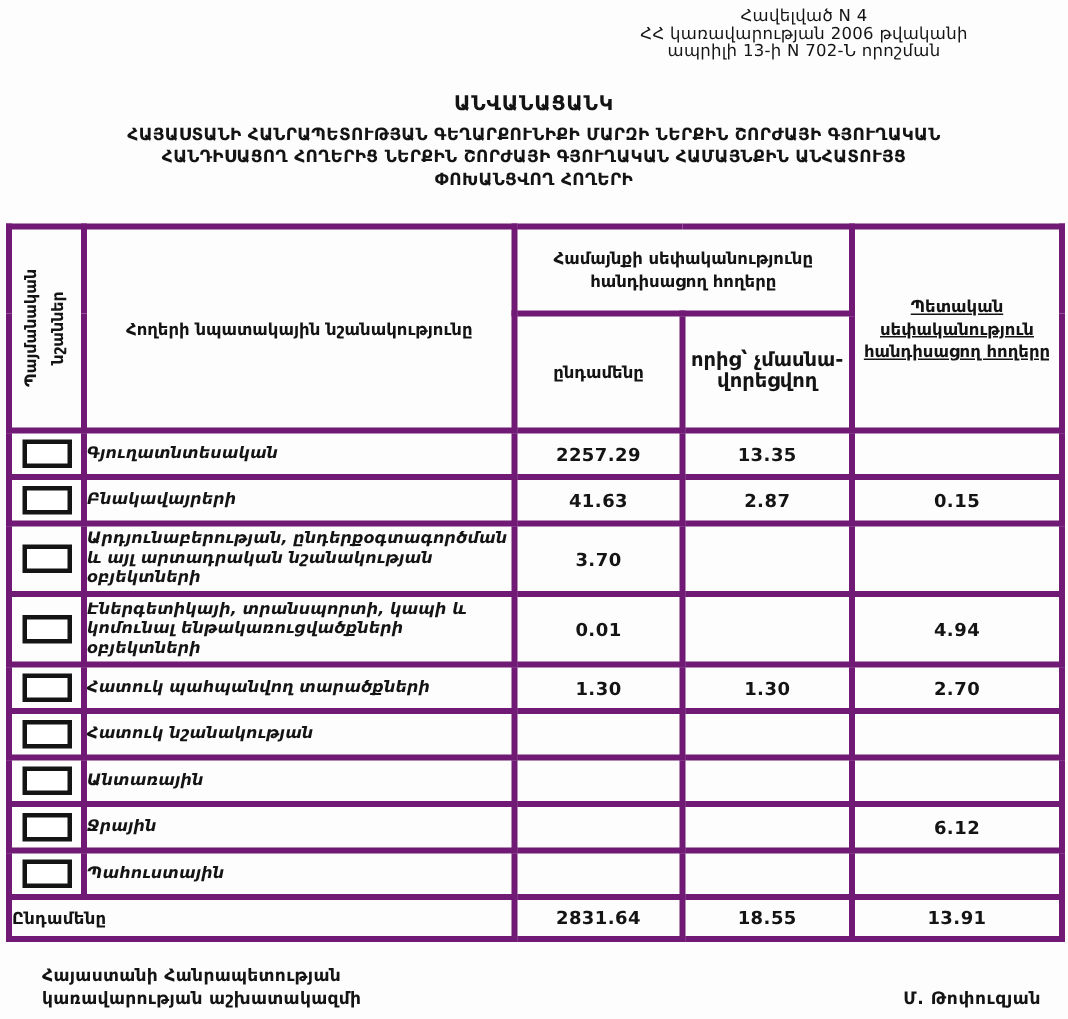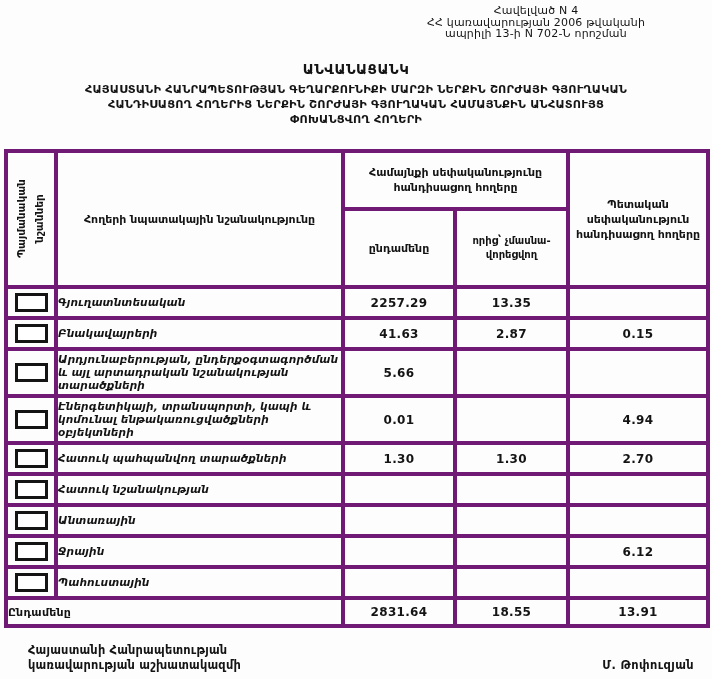--- a/index.html
+++ b/index.html
@@ -62,23 +62,23 @@
     transform:rotate(180deg);
     margin:0 auto;
     font-size:10.5px;
     line-height:1.7;
     height:118px;
     text-align:center;
     font-weight:700;
   }
   th.designation{width:287px;font-size:11px;}
   th.community{height:54px;font-size:11px;line-height:15px;padding:2px 14px;}
-  th.state{width:140px;font-size:11px;line-height:15px;padding:2px 6px;}
+  th.state{width:140px;font-size:11px;line-height:15px;padding:2px 6px;text-decoration:underline;}
   th.subtotal{width:112px;height:74px;font-size:11px;}
-  th.ofwhich{width:113px;font-size:10px;line-height:14px;white-space:pre-line;}
+  th.ofwhich{width:113px;font-size:13px;line-height:14px;white-space:pre-line;}
 
   td.sym{height:27px;}
   .checkbox{
     width:27px;height:13px;
     border:3px solid #141414;
     background:#fff;
     margin-left:7px;
   }
   td.label{
     font-size:10.6px;
@@ -181,22 +181,22 @@
           </td>
         <td class="label">Բնակավայրերի</td>
         <td class="num">41.63</td>
         <td class="num">2.87</td>
         <td class="num">0.15</td>
       </tr>
       <tr class="r3">
         <td class="sym">
             <div class="checkbox"></div>
           </td>
-        <td class="label">Արդյունաբերության, ընդերքօգտագործման և այլ արտադրական  նշանակության  տարածքների</td>
-        <td class="num">5.66</td>
+        <td class="label">Արդյունաբերության, ընդերքօգտագործման և այլ արտադրական  նշանակության  օբյեկտների</td>
+        <td class="num">3.70</td>
         <td class="num"></td>
         <td class="num"></td>
       </tr>
       <tr class="r4">
         <td class="sym">
             <div class="checkbox"></div>
           </td>
         <td class="label">Էներգետիկայի, տրանսպորտի, կապի և կոմունալ ենթակառուցվածքների  օբյեկտների</td>
         <td class="num">0.01</td>
         <td class="num"></td>

